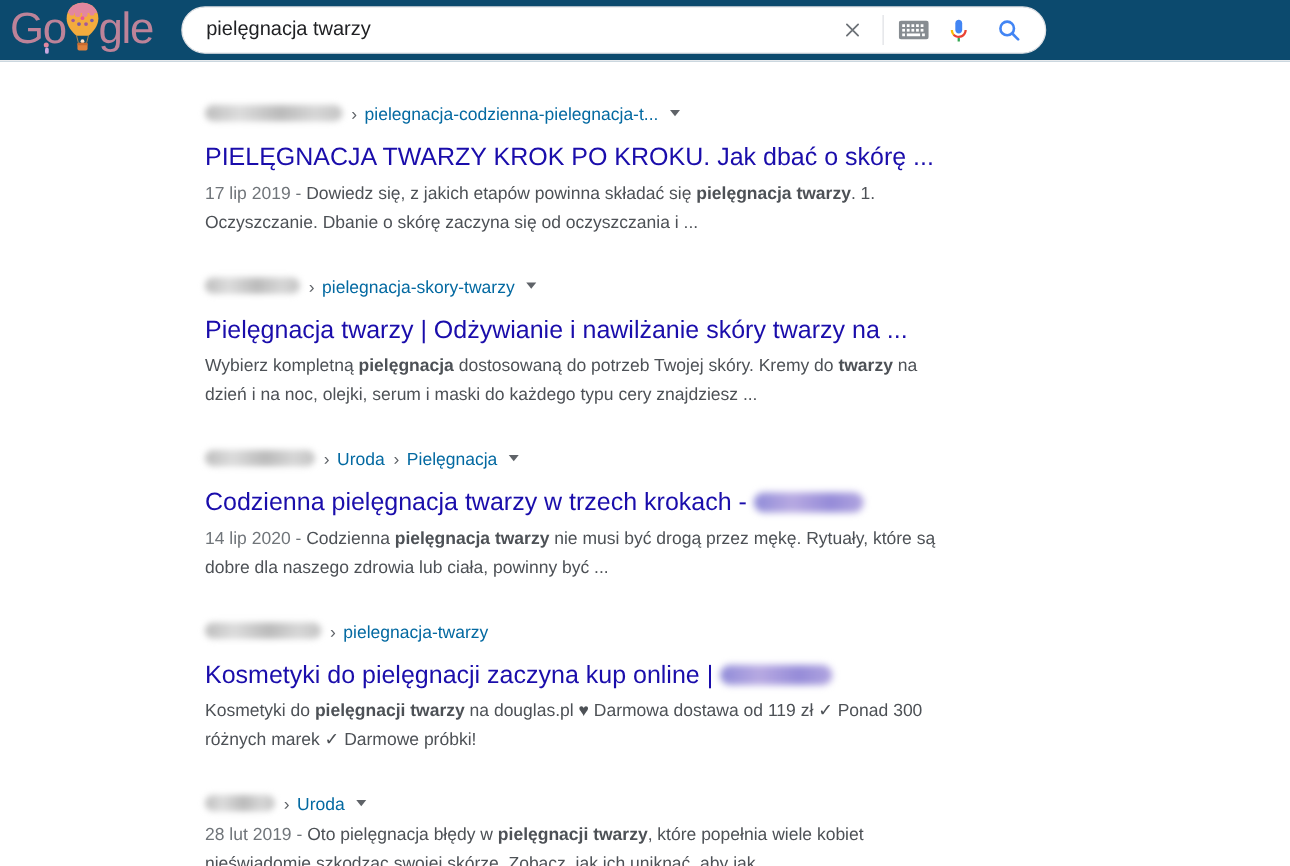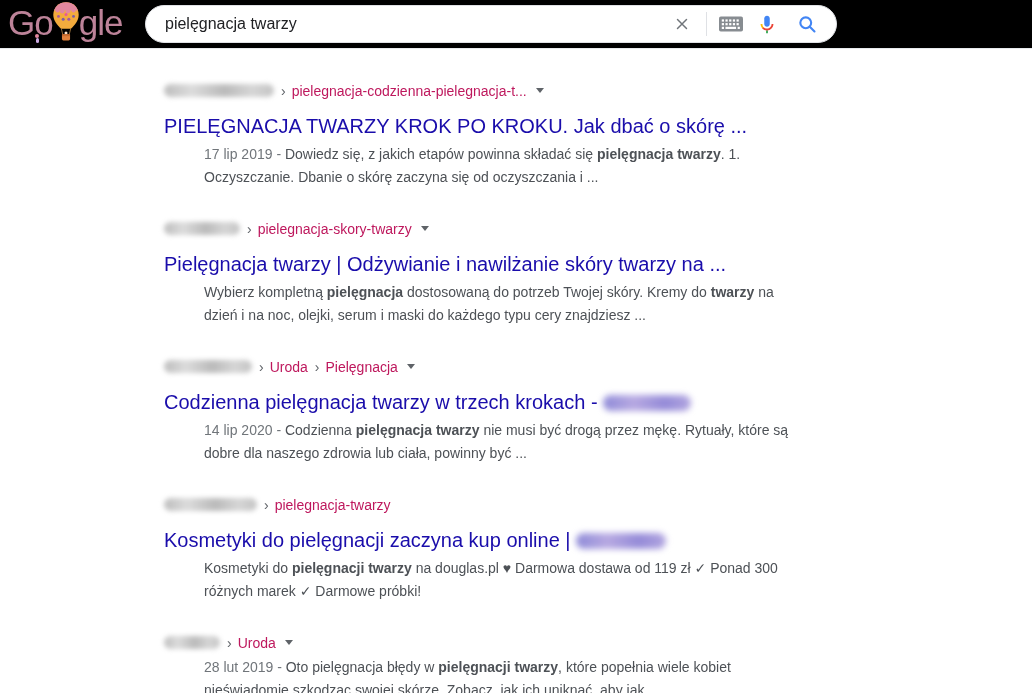--- a/index.html
+++ b/index.html
@@ -1,21 +1,21 @@
 <!DOCTYPE html>
 <html lang="pl"><head>
 <meta charset="utf-8">
 <style>
   html,body{margin:0;padding:0;}
   body{
     width:1032px;height:693px;overflow:hidden;background:#fff;
     font-family:"Liberation Sans",sans-serif;position:relative;
   }
   
-  .header{position:relative;height:48px;background:#000000;border-bottom:1px solid #e7eaed;}
+  .header{position:relative;height:48px;background:#0c4a6e;border-bottom:1px solid #e7eaed;}
   .logo{position:absolute;left:8px;top:0;height:48px;display:flex;align-items:flex-start;cursor:pointer;}
   .logo span{font-size:35px;line-height:46px;color:#bd8399;letter-spacing:-1px;}
   .logo svg.balloon{margin:1px -3px 0 -3px;}
   .mini-figure{position:absolute;left:26px;top:34px;width:7px;height:10px;}
   .mini-figure i{position:absolute;border-radius:50%;}
   .mini-figure .h{width:4px;height:4px;background:#e2879f;left:1px;top:0;}
   .mini-figure .b2{width:3px;height:5px;background:#c9a8e0;left:2px;top:4px;border-radius:2px;}
   .searchbox{position:absolute;left:145px;top:5px;width:690px;height:36px;
     border:1px solid #dfe1e5;border-radius:19px;background:#fff;
     display:flex;align-items:center;box-sizing:content-box;}
@@ -29,29 +29,29 @@
   .btn-search{margin-left:16px;margin-right:17px;}
   
   .main{padding:32px 0 0 164px;}
   .result{margin-bottom:30px;}
   .breadcrumb{display:flex;align-items:center;height:19px;font-size:14px;color:#5f6368;margin-bottom:2px;cursor:pointer;}
   .blur-domain{display:inline-block;height:13px;border-radius:7px;
     background:linear-gradient(90deg,#bdbdbd,#dcdcdc 25%,#bababa 55%,#d6d6d6 80%,#c4c4c4);
     filter:blur(2.5px);}
   .crumbs{display:inline;}
   .sep{margin:0 6px 0 7px;color:#5f6368;}
-  .crumb-seg{color:#be185d;}
+  .crumb-seg{color:#0369a1;}
   .arrow{width:0;height:0;border-left:4px solid transparent;border-right:4px solid transparent;
     border-top:5px solid #5f6368;margin-left:9px;display:inline-block;}
   .title{display:block;color:#1a0dab;font-size:20px;line-height:25px;text-decoration:none;
     white-space:nowrap;margin:14px 0 3px;cursor:pointer;}
   .blur-title{display:inline-block;height:16px;border-radius:8px;vertical-align:-2px;
     background:linear-gradient(90deg,#8f8bd8,#b7a9e2 35%,#958bd8 70%,#b1a5e0);
     filter:blur(3px);}
-  .desc{font-size:14px;line-height:23px;color:#4d5156;max-width:607px;margin-top:4px;margin-left:40px;}
+  .desc{font-size:14px;line-height:23px;color:#4d5156;max-width:607px;margin-top:4px;}
   .desc .b{font-weight:700;}
   .desc .date{color:#70757a;}
 </style>
 </head>
 <body>
 
 <div class="header">
   <div class="logo">
     <span>Go</span>
     <svg class="balloon" viewBox="0 0 34 46" width="32" height="44" aria-hidden="true">

